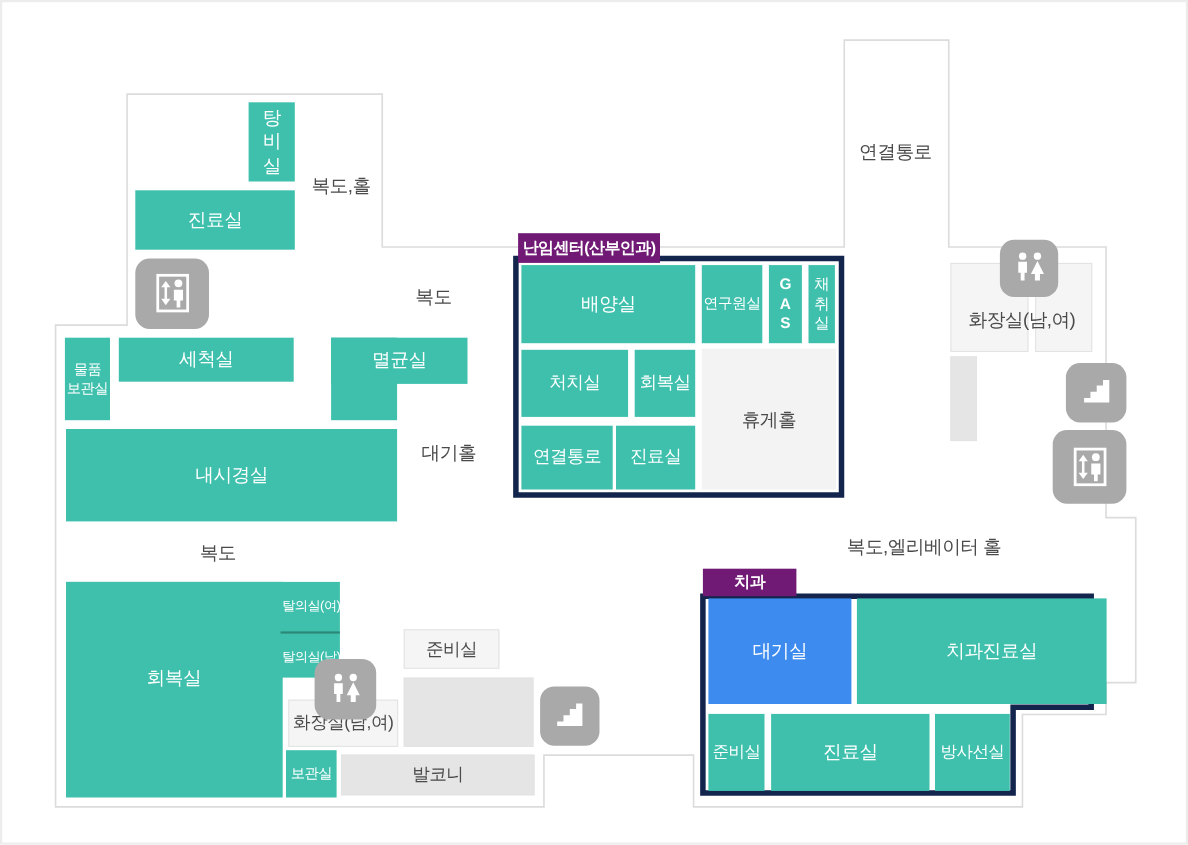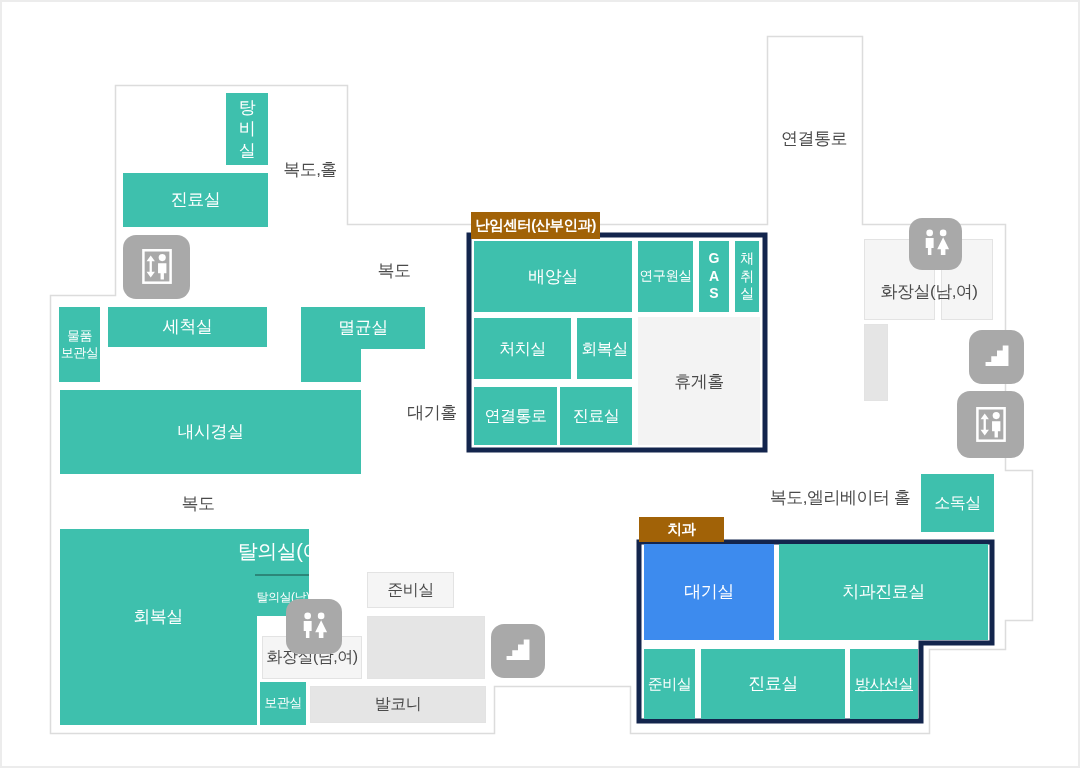--- a/index.html
+++ b/index.html
@@ -8,21 +8,21 @@
   .room{position:absolute;background:#3ec0ad;color:#fff;display:flex;align-items:center;justify-content:center;
         text-align:center;font-size:17px;font-weight:500;white-space:pre-line;line-height:1.25;letter-spacing:-0.5px;}
   .blue{background:#3d8bee;}
   .lightbox{position:absolute;background:#f5f5f5;border:1px solid #e3e3e3;box-sizing:border-box;
         display:flex;align-items:center;justify-content:center;color:#4a4a4a;font-size:16px;font-weight:500;letter-spacing:-0.5px;}
   .whitebox{background:#e5e5e5;}
   .lounge{position:absolute;background:#f3f3f3;display:flex;align-items:center;justify-content:center;
         color:#4a4a4a;font-size:17px;font-weight:500;letter-spacing:-0.5px;}
   .lbl{position:absolute;transform:translate(-50%,-50%);color:#4a4a4a;font-size:17px;font-weight:500;
         white-space:nowrap;letter-spacing:-0.5px;}
-  .tab{position:absolute;background:#a16207;color:#fff;display:flex;align-items:center;justify-content:center;
+  .tab{position:absolute;background:#701a75;color:#fff;display:flex;align-items:center;justify-content:center;
         font-size:14.5px;font-weight:700;letter-spacing:-0.5px;}
   .icon{position:absolute;background:#a9a9a9;border-radius:13px;display:flex;align-items:center;justify-content:center;}
   .divider{position:absolute;height:2px;background:rgba(22,66,58,0.45);}
 </style>
 </head>
 <body>
 
 <div id="plan">
 
   <svg id="walls" width="1080" height="768">
@@ -75,21 +75,21 @@
   <div class="room" style="left:299px;top:305px;width:124px;height:42px;">
     <span>멸균실</span>
   </div>
   <div class="room" style="left:58px;top:388px;width:301px;height:84px;">
     <span>내시경실</span>
   </div>
 
   <div class="room" style="left:58px;top:527px;width:249px;height:87px;"></div>
   <div class="room" style="left:58px;top:527px;width:197px;height:196px;"></div>
   <div class="lbl" style="left:156px;top:614px;color:#fff;">회복실</div>
-  <div class="lbl" style="left:281px;top:549px;color:#fff;font-size:20px;">탈의실(여)</div>
+  <div class="lbl" style="left:281px;top:549px;color:#fff;font-size:12px;">탈의실(여)</div>
   <div class="lbl" style="left:281px;top:595px;color:#fff;font-size:12px;">탈의실(남)</div>
   <div class="divider" style="left:253px;top:572px;width:54px;"></div>
   <div class="room" style="left:258px;top:680px;width:46px;height:43px;font-size:13px;">
     <span>보관실</span>
   </div>
 
   <div class="room" style="left:472px;top:239px;width:158px;height:71px;">
     <span>배양실</span>
   </div>
   <div class="room" style="left:636px;top:239px;width:55px;height:71px;font-size:13.5px;">
@@ -111,37 +111,34 @@
   <div class="room" style="left:575px;top:316px;width:55px;height:61px;font-size:16px;">
     <span>회복실</span>
   </div>
   <div class="room" style="left:472px;top:385px;width:83px;height:58px;font-size:16px;">
     <span>연결통로</span>
   </div>
   <div class="room" style="left:558px;top:385px;width:72px;height:58px;font-size:16px;">
     <span>진료실</span>
   </div>
 
-  <div class="room" style="left:919px;top:472px;width:73px;height:58px;font-size:16px;">
-    <span>소독실</span>
-  </div>
 
   <div class="room blue" style="left:642px;top:542px;width:130px;height:96px;">
     <span>대기실</span>
   </div>
-  <div class="room" style="left:777px;top:542px;width:209px;height:96px;">
+  <div class="room" style="left:777px;top:542px;width:209px;height:96px;padding-left:18px;">
     <span>치과진료실</span>
   </div>
   <div class="room" style="left:642px;top:647px;width:51px;height:70px;font-size:15px;">
     <span>준비실</span>
   </div>
   <div class="room" style="left:699px;top:647px;width:144px;height:70px;">
     <span>진료실</span>
   </div>
-  <div class="room" style="left:848px;top:647px;width:68px;height:70px;font-size:15px;text-decoration:underline;">
+  <div class="room" style="left:848px;top:647px;width:68px;height:70px;font-size:15px;">
     <span>방사선실</span>
   </div>
 
   <div class="icon" style="left:121px;top:233px;width:67px;height:64px;">
     <svg width="46" height="46" viewBox="0 0 44 44">
       <rect x="9" y="6" width="26" height="31" fill="none" stroke="#fff" stroke-width="2.4"></rect>
       <path d="M16 11 l-4 5.5 h8 z" fill="#fff"></path>
       <path d="M16 32 l-4 -5.5 h8 z" fill="#fff"></path>
       <line x1="16" y1="15" x2="16" y2="28" stroke="#fff" stroke-width="2.2"></line>
       <circle cx="27" cy="13" r="3.4" fill="#fff"></circle>
@@ -182,17 +179,17 @@
   <div class="icon" style="left:489px;top:622px;width:54px;height:54px;">
     <svg width="36" height="36" viewBox="0 0 44 44">
       <path d="M8 33 v-5 h7 v-7 h7 v-7 h7 v-6 h7 v25 z" fill="#fff"></path>
     </svg>
   </div>
 
   <div class="lbl" style="left:308px;top:167px;">복도,홀</div>
   <div class="lbl" style="left:392px;top:268px;">복도</div>
   <div class="lbl" style="left:812px;top:136px;">연결통로</div>
   <div class="lbl" style="left:927px;top:289px;">화장실(남,여)</div>
-  <div class="lbl" style="left:430px;top:410px;text-align:right;">대기홀</div>
+  <div class="lbl" style="left:406px;top:410px;text-align:right;">대기홀</div>
   <div class="lbl" style="left:196px;top:501px;">복도</div>
   <div class="lbl" style="left:838px;top:495px;">복도,엘리베이터 홀</div>
 
 </div>
 
 </body></html>

